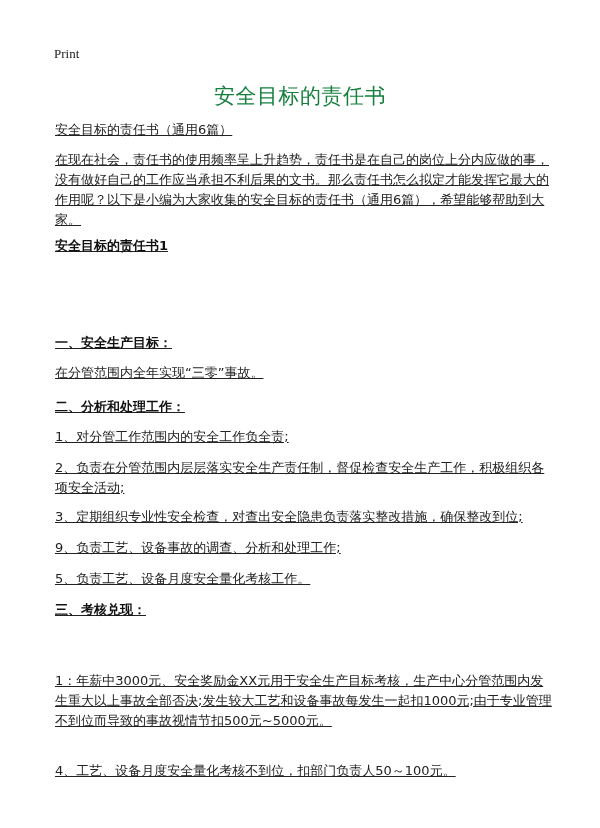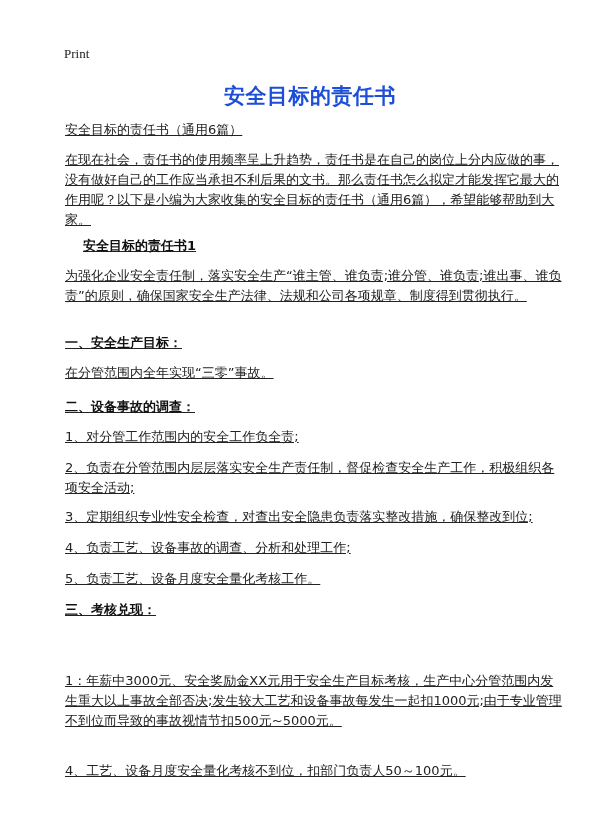--- a/index.html
+++ b/index.html
@@ -10,41 +10,40 @@
     body {
       width: 600px;
       height: 828px;
       overflow: hidden;
       position: relative;
       color: #1a1a1a;
       font-family: "DejaVu Sans", "Liberation Sans", sans-serif;
     }
     .page {
       position: absolute;
-      left: 10px; top: 0;
+      left: 0; top: 0;
       width: 573px; height: 828px;
     }
     .print-label {
       position: absolute;
       left: 54px;
       top: 46px;
       font-family: "Liberation Serif", "DejaVu Serif", serif;
       font-size: 13px;
       color: #222;
     }
     .doc-title {
       position: absolute;
       left: 0;
       width: 600px;
       top: 82px;
       text-align: center;
       font-size: 21px;
-      color: #1d4ed8;
+      color: #15803d;
       letter-spacing: 0.5px;
-      font-weight: bold;
     }
     .body-block {
       position: absolute;
       left: 55px;
       width: 500px;
       font-size: 13px;
       line-height: 20px;
       color: #222;
       text-decoration: underline;
     }
@@ -68,54 +67,51 @@
   <div class="doc-title">安全目标的责任书</div>
 
   <div class="body-block" style="top:120px;">
     <p class="p">安全目标的责任书（通用6篇）</p>
   </div>
 
   <div class="body-block" style="top:150px;">
     <p class="p">在现在社会，责任书的使用频率呈上升趋势，责任书是在自己的岗位上分内应做的事，没有做好自己的工作应当承担不利后果的文书。那么责任书怎么拟定才能发挥它最大的作用呢？以下是小编为大家收集的安全目标的责任书（通用6篇），希望能够帮助到大家。</p>
   </div>
 
-  <div class="body-block" style="top:236px;margin-left:18px;">
+  <div class="body-block" style="top:236px;">
     <p class="p heading">安全目标的责任书1</p>
   </div>
 
-  <div class="body-block" style="top:266px;">
-    <p class="p">为强化企业安全责任制，落实安全生产“谁主管、谁负责;谁分管、谁负责;谁出事、谁负责”的原则，确保国家安全生产法律、法规和公司各项规章、制度得到贯彻执行。</p>
-  </div>
 
   <div class="body-block" style="top:363px;">
     <p class="p">在分管范围内全年实现“三零”事故。</p>
   </div>
 
   <div class="body-block" style="top:333px;">
     <p class="p heading">一、安全生产目标：</p>
   </div>
 
   <div class="body-block" style="top:397px;">
-    <p class="p heading">二、设备事故的调查：</p>
+    <p class="p heading">二、分析和处理工作：</p>
   </div>
 
   <div class="body-block" style="top:427px;">
     <p class="p">1、对分管工作范围内的安全工作负全责;</p>
   </div>
 
   <div class="body-block" style="top:458px;">
     <p class="p">2、负责在分管范围内层层落实安全生产责任制，督促检查安全生产工作，积极组织各项安全活动;</p>
   </div>
 
   <div class="body-block" style="top:507px;">
     <p class="p">3、定期组织专业性安全检查，对查出安全隐患负责落实整改措施，确保整改到位;</p>
   </div>
 
   <div class="body-block" style="top:538px;">
-    <p class="p">4、负责工艺、设备事故的调查、分析和处理工作;</p>
+    <p class="p">9、负责工艺、设备事故的调查、分析和处理工作;</p>
   </div>
 
   <div class="body-block" style="top:569px;">
     <p class="p">5、负责工艺、设备月度安全量化考核工作。</p>
   </div>
 
   <div class="body-block" style="top:600px;">
     <p class="p heading">三、考核兑现：</p>
   </div>
 

